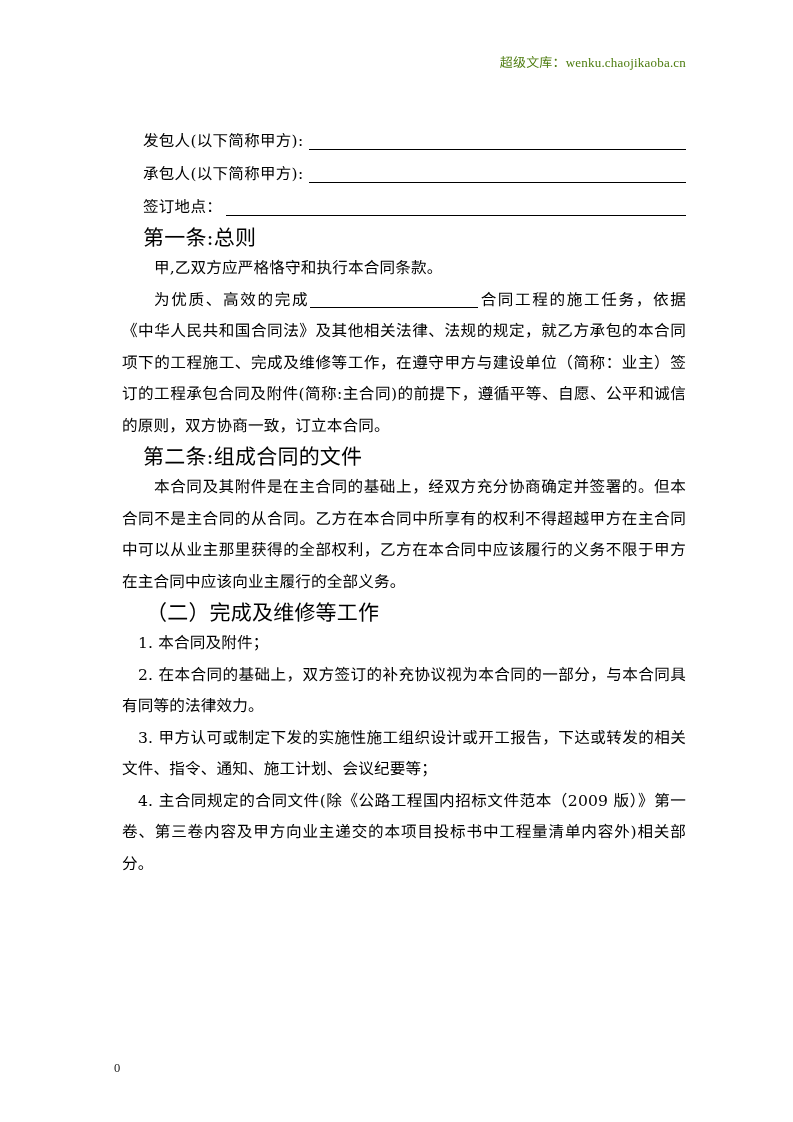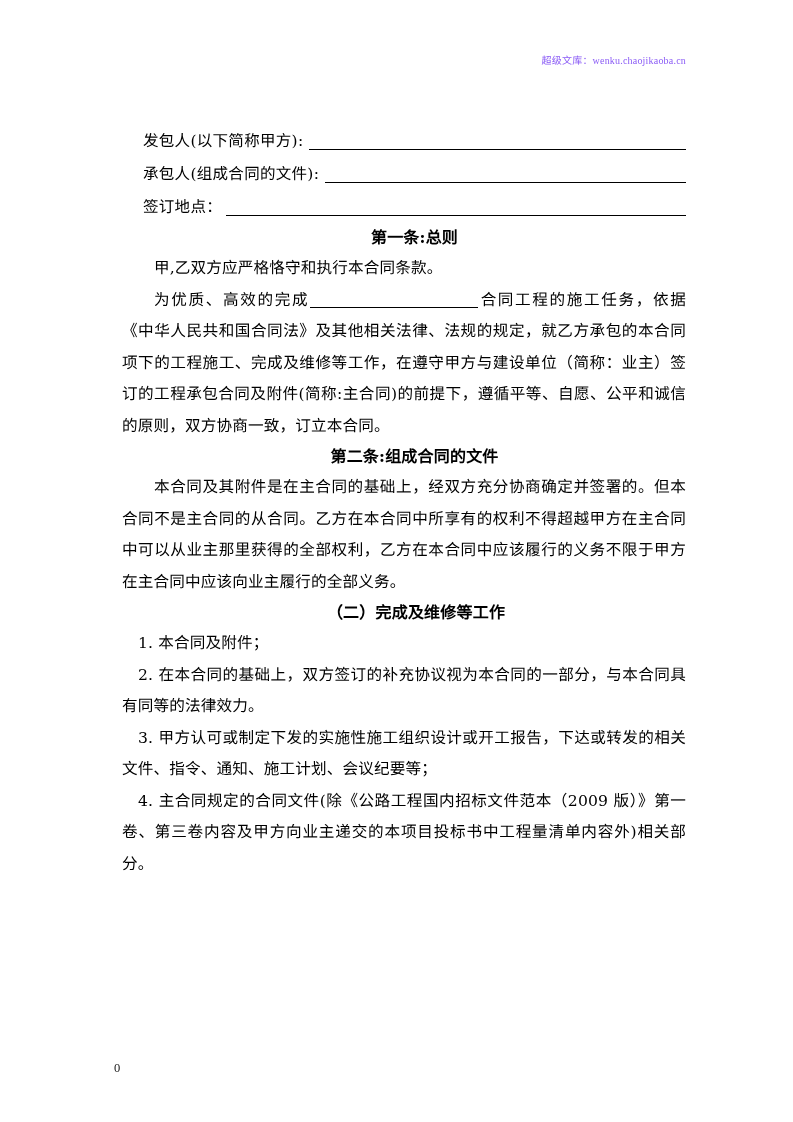--- a/index.html
+++ b/index.html
@@ -20,23 +20,23 @@
     overflow: hidden;
     box-sizing: border-box;
   }
 
   
   .header {
     position: absolute;
     top: 52px;
     right: 107px;
     font-family: "DejaVu Serif", "Liberation Serif", serif;
-    font-size: 10px;
+    font-size: 13px;
     letter-spacing: 0.2px;
-    color: #8b5cf6;
+    color: #4d7c0f;
     white-space: nowrap;
   }
   .header .host {
     font-family: "Liberation Serif", "DejaVu Serif", serif;
   }
 
   
   .body-block {
     position: absolute;
     left: 122px;
@@ -63,26 +63,25 @@
     height: 18px;
     margin-left: 6px;
     margin-right: 0px;
   }
   .form-row.place .rule {
     margin-left: 4px;
   }
 
   
   .heading {
-    font-weight: bold;
-    font-size: 16px;
+    font-weight: normal;
+    font-size: 21px;
     line-height: 30px;
     padding-left: 21px;
     letter-spacing: 0.2px;
-    text-align: center;
   }
   .heading.sub {
     padding-left: 24px;
   }
 
   
   p.para {
     margin: 0;
     font-size: 15.6px;
     line-height: 31.5px;
@@ -127,21 +126,21 @@
   </div>
 
   <div class="body-block">
 
     <div class="form-row">
       <span class="label">发包人(以下简称甲方):</span>
       <span class="rule"></span>
     </div>
 
     <div class="form-row">
-      <span class="label">承包人(组成合同的文件):</span>
+      <span class="label">承包人(以下简称甲方):</span>
       <span class="rule"></span>
     </div>
 
     <div class="form-row place">
       <span class="label">签订地点：</span>
       <span class="rule"></span>
     </div>
 
     <div class="heading">第一条:总则</div>
 

